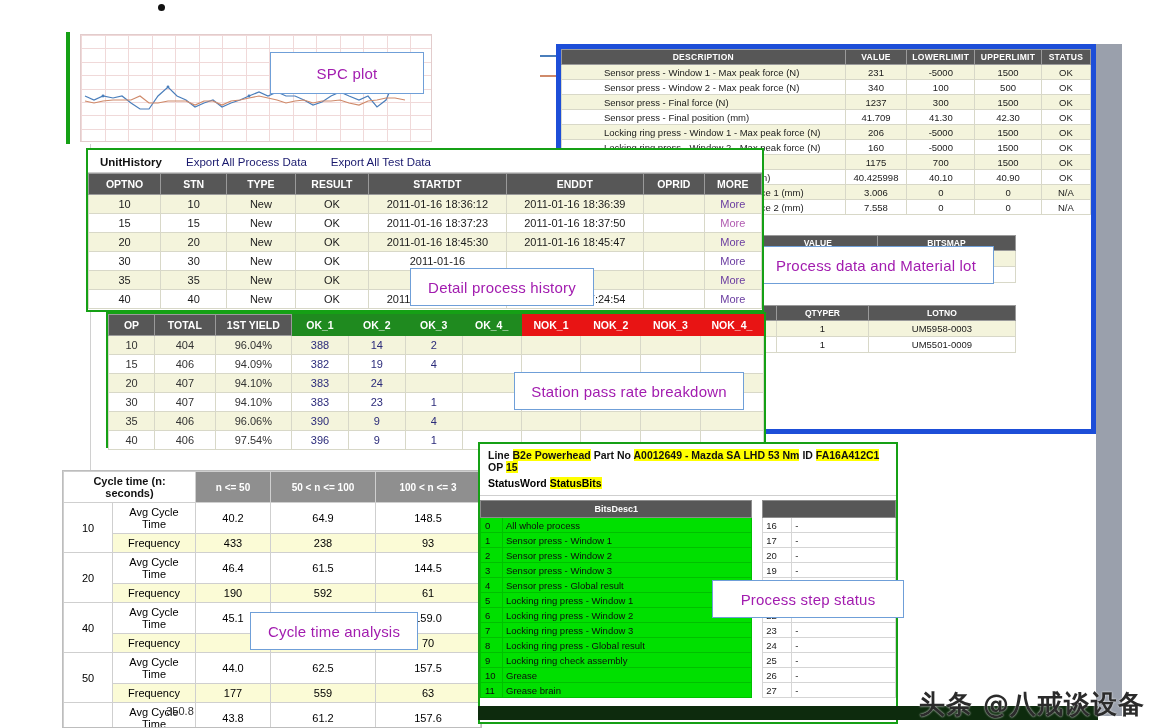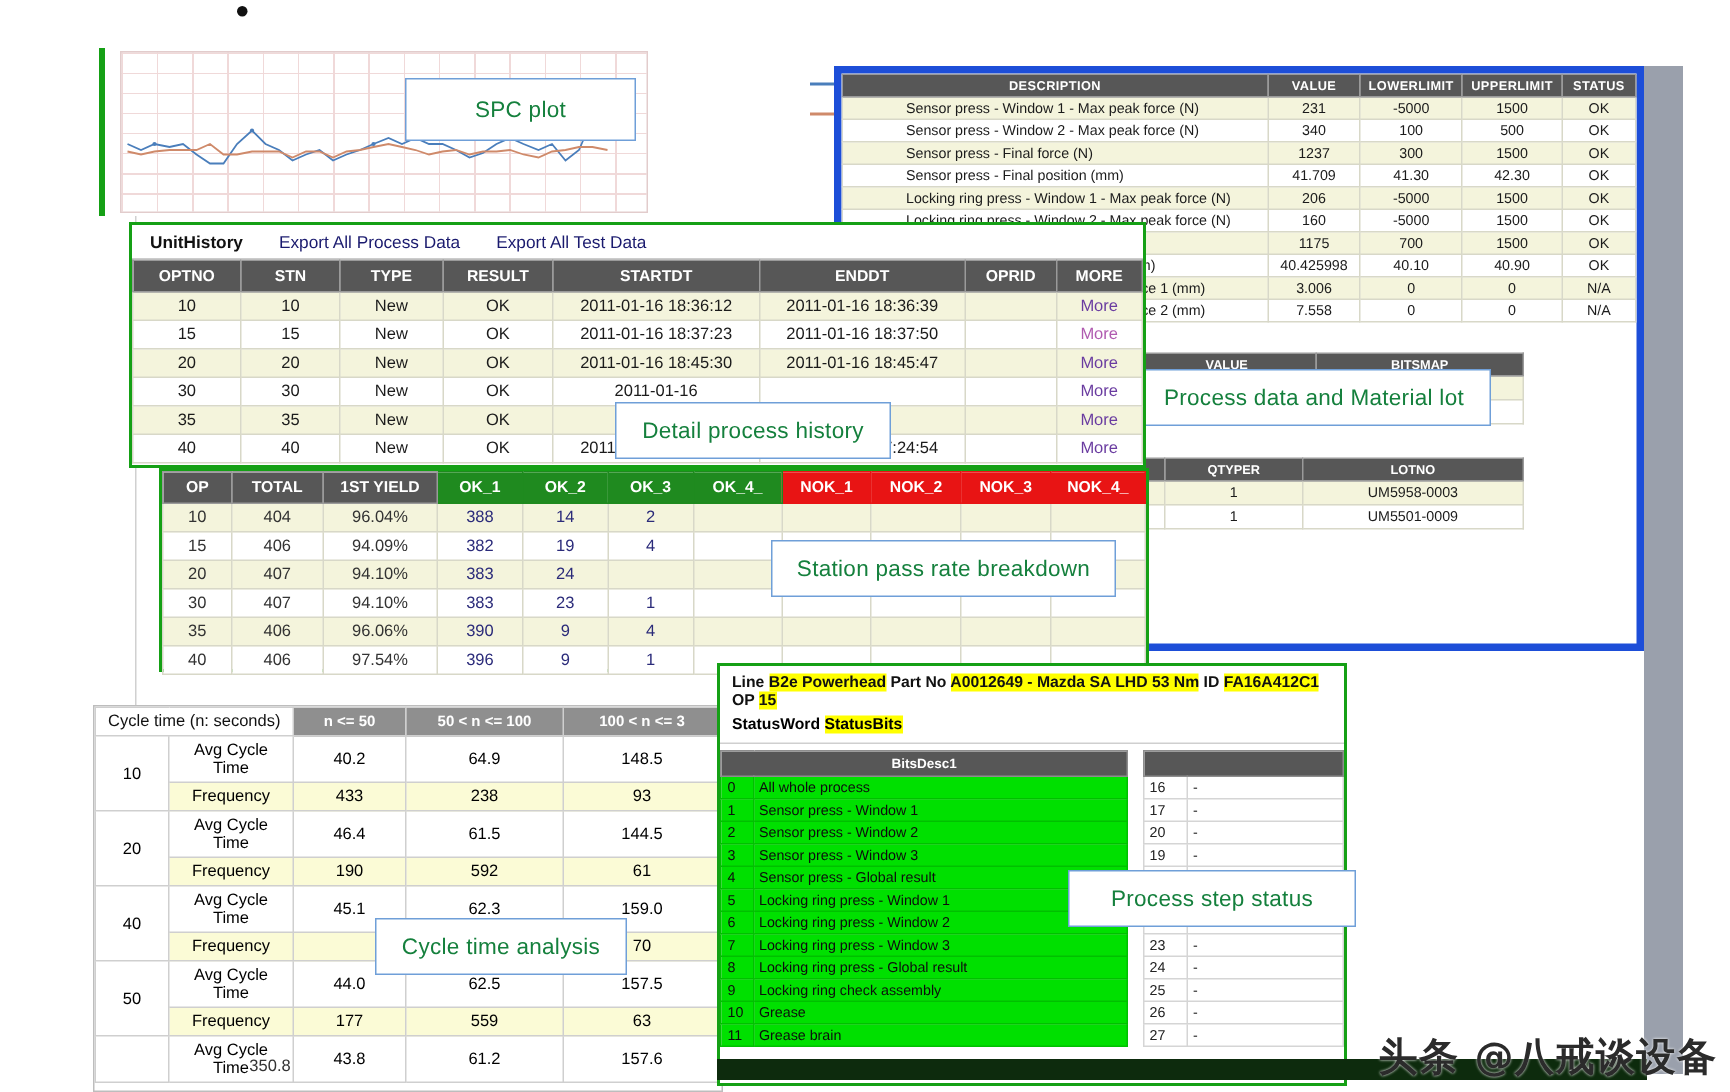--- a/index.html
+++ b/index.html
@@ -33,21 +33,21 @@
       #ffffff;
     border:1px solid #e2cccc;box-sizing:border-box;}
   #spc-legend{position:absolute;left:470px;top:18px;width:110px;}
   .lg-row{display:flex;align-items:center;gap:5px;margin-bottom:9px;}
   .lg-line{display:block;width:22px;height:0;border-top:2px solid #4a7ebb;}
   .lg-line.two{border-top-color:#cf8a6a;}
   .lg-txt{font-size:10px;color:#333;}
 
   
   .callout{
-    background:#ffffff;border:1px solid #6f9fd8;color:#15803d;
+    background:#ffffff;border:1px solid #6f9fd8;color:#a21caf;
     display:flex;align-items:center;justify-content:center;
     font-size:15px;letter-spacing:.2px;
   }
 
   
   #unit-history{
     left:86px;top:148px;width:678px;height:164px;background:#ffffff;
     border:2px solid #15a015;box-sizing:border-box;
   }
   #uh-links{display:flex;gap:24px;padding:6px 12px 4px 12px;
@@ -98,21 +98,21 @@
   #pr-table td.dim{color:#333;}
 
   
   #cycle-time{
     left:62px;top:470px;width:420px;height:258px;background:#ffffff;
     border:1px solid #bdbdbd;box-sizing:border-box;overflow:hidden;
   }
   #ct-table{width:100%;font-size:11px;border-collapse:collapse;}
   #ct-table td,#ct-table th{border:1px solid #cfcfcf;text-align:center;padding:3px 4px;}
   #ct-table th.hd{background:#8f8f8f;color:#fff;font-size:10px;font-weight:bold;}
-  #ct-table th.title{background:#ffffff;color:#111;font-size:11px;font-weight:normal;}
+  #ct-table th.title{background:#ffffff;color:#111;font-size:11px;font-weight:bold;}
   #ct-table td.grp{background:#ffffff;font-weight:normal;}
   #ct-table td.lbl{background:#ffffff;}
   #ct-table tr.freq td{background:#fbfbd6;}
 
   
   #status-panel{
     left:478px;top:442px;width:420px;height:282px;background:#ffffff;
     border:2px solid #15a015;box-sizing:border-box;overflow:hidden;
   }
   #sp-head{padding:5px 8px 2px 8px;font-size:10.5px;color:#111;font-weight:bold;}
@@ -500,21 +500,21 @@
             <td>&nbsp;</td>
             <td>&nbsp;</td>
             <td>&nbsp;</td>
             <td>&nbsp;</td>
             <td>&nbsp;</td>
           </tr>
         </tbody>
     </table>
   </div>
 
-  <div class="abs callout" style="left:514px;top:360px;width:228px;height:36px;">Station pass rate breakdown</div>
+  <div class="abs callout" style="left:514px;top:372px;width:228px;height:36px;">Station pass rate breakdown</div>
 
   <div class="abs" id="cycle-time">
     <table id="ct-table">
       <thead>
           <tr>
         <th class="title" colspan="2" style="width:158px">Cycle time (n: seconds)</th>
         <th class="hd" style="width:66px">n &lt;= 50</th>
         <th class="hd" style="width:96px">50 &lt; n &lt;= 100</th>
         <th class="hd" style="width:96px">100 &lt; n &lt;= 3</th>
       </tr>

